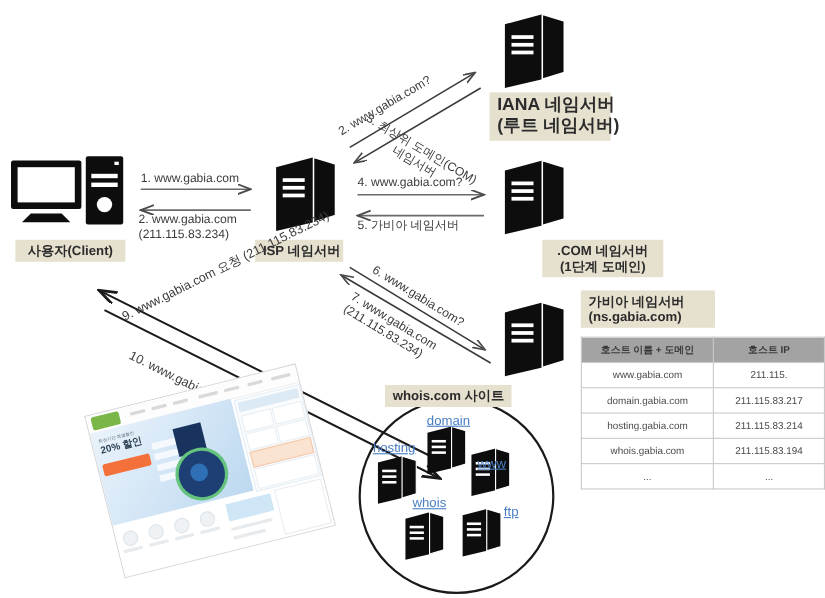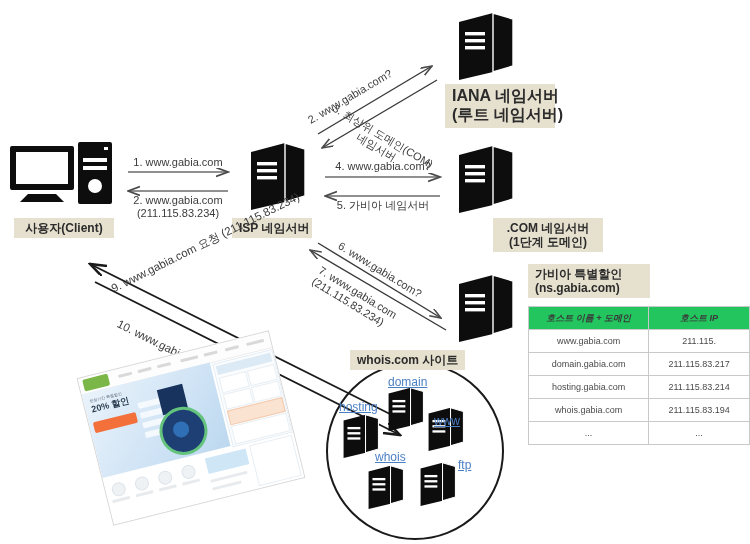--- a/index.html
+++ b/index.html
@@ -34,21 +34,21 @@
 
   
   .alabel{
     position:absolute;
     font-size:11px;
     color:#3b3b3b;
     white-space:nowrap;
     line-height:1.22;
   }
   .alabel.rot{transform-origin:0 50%;}
-  .alabel.ctr{text-align:center;}
+  .alabel.ctr{}
 
   
   #lines{position:absolute;left:0;top:0;width:750px;height:544px;pointer-events:none;}
 
   
   .circle{
     position:absolute;
     border:2.5px solid #1a1a1a;
     border-radius:50%;
     box-sizing:border-box;
@@ -70,25 +70,24 @@
     background:#fff;
   }
   .dnstable td,.dnstable th{
     border:1px solid #c9c9c9;
     text-align:center;
     padding:4px 2px;
     font-weight:normal;
     height:14px;
   }
   .dnstable th{
-    background:#22c55e;
+    background:#a3a3a3;
     font-weight:bold;
     color:#3a3a3a;
     font-size:9px;
-    font-style:italic;
   }
   .col-host{width:118px;}
   .col-ip{width:98px;}
 
   
   .sitethumb{
     position:absolute;
     width:196px;height:150px;
     transform:rotate(-14deg);
     transform-origin:50% 50%;
@@ -212,21 +211,21 @@
     <svg viewBox="0 0 62 72">
       <path d="M4 12 L38 3 L38 62 L4 70 Z" fill="#0d0d0d"></path>
       <path d="M38 3 L58 9 L58 56 L38 62 Z" fill="#0d0d0d"></path>
       <path d="M38 3 L58 9 L58 56 L38 62 Z" fill="none" stroke="#ffffff" stroke-width="1.4"></path>
       <rect x="10" y="22" width="20" height="3.4" fill="#ffffff"></rect>
       <rect x="10" y="29" width="20" height="3.4" fill="#ffffff"></rect>
       <rect x="10" y="36" width="20" height="3.4" fill="#ffffff"></rect>
     </svg>
   </div>
   <div class="chip" style="left:528px;top:264px;width:122px;font-size:12px;text-align:left;">
-    <span>가비아 특별할인</span><br>
+    <span>가비아 네임서버</span><br>
     <span>(ns.gabia.com)</span>
   </div>
 
   <div class="alabel ctr" style="left:128px;top:156px;width:100px;">1. www.gabia.com</div>
 
   <div class="alabel ctr" style="left:126px;top:194px;width:104px;">
     <span>2. www.gabia.com</span><br>
     <span>(211.115.83.234)</span>
   </div>
 

